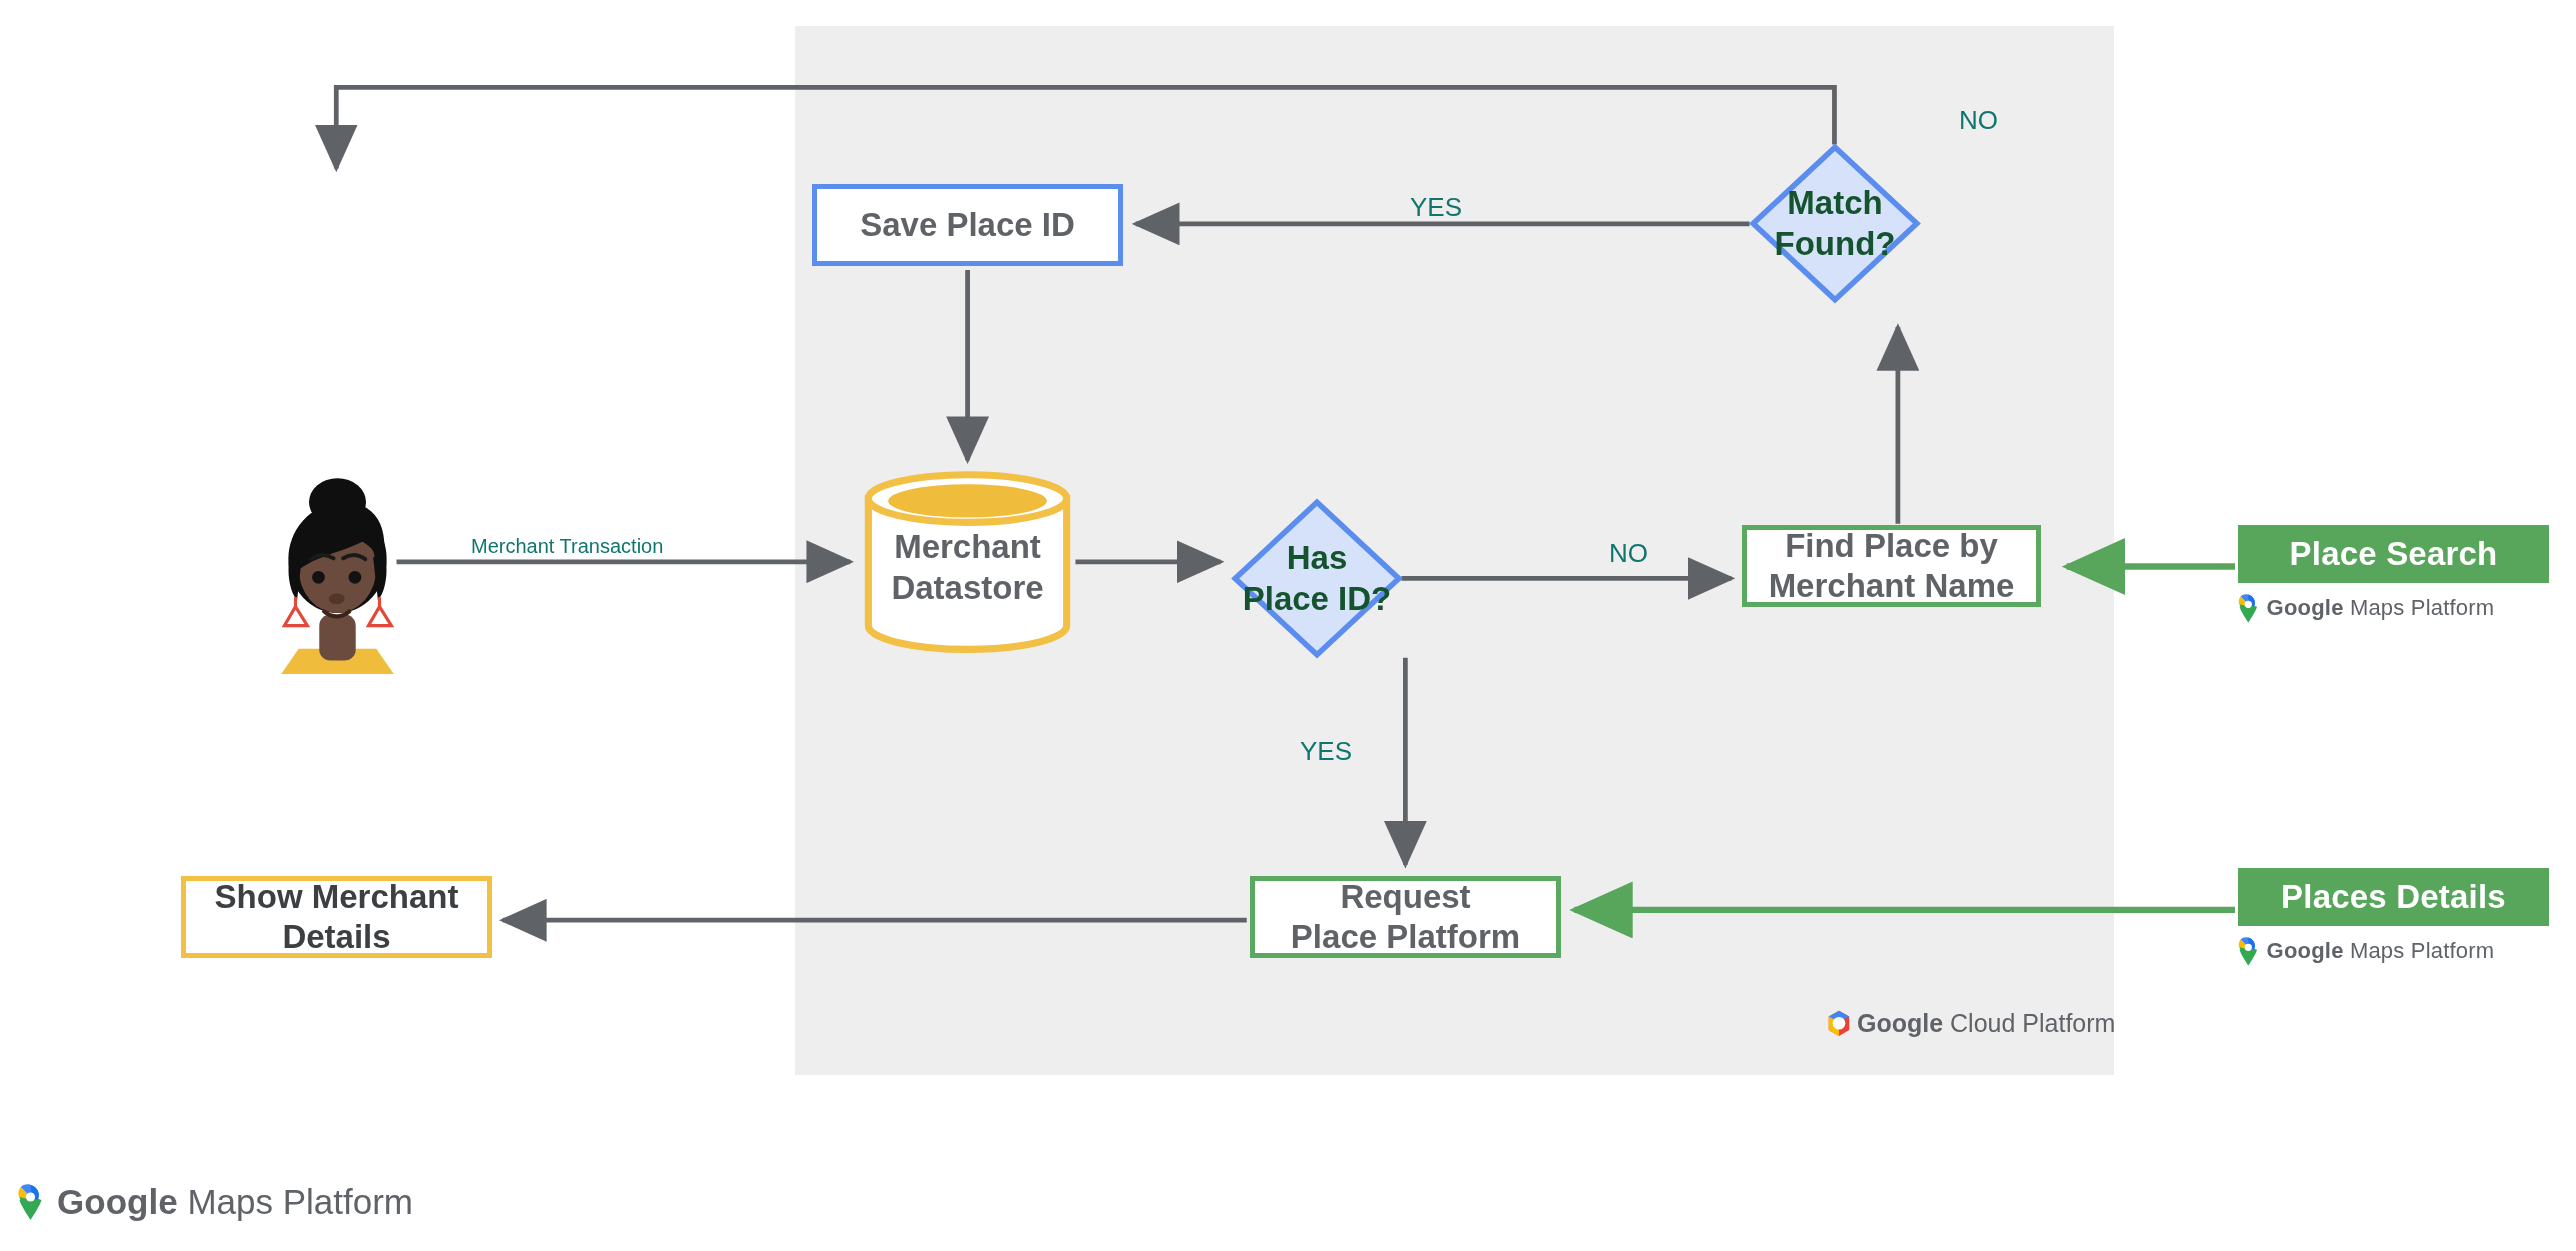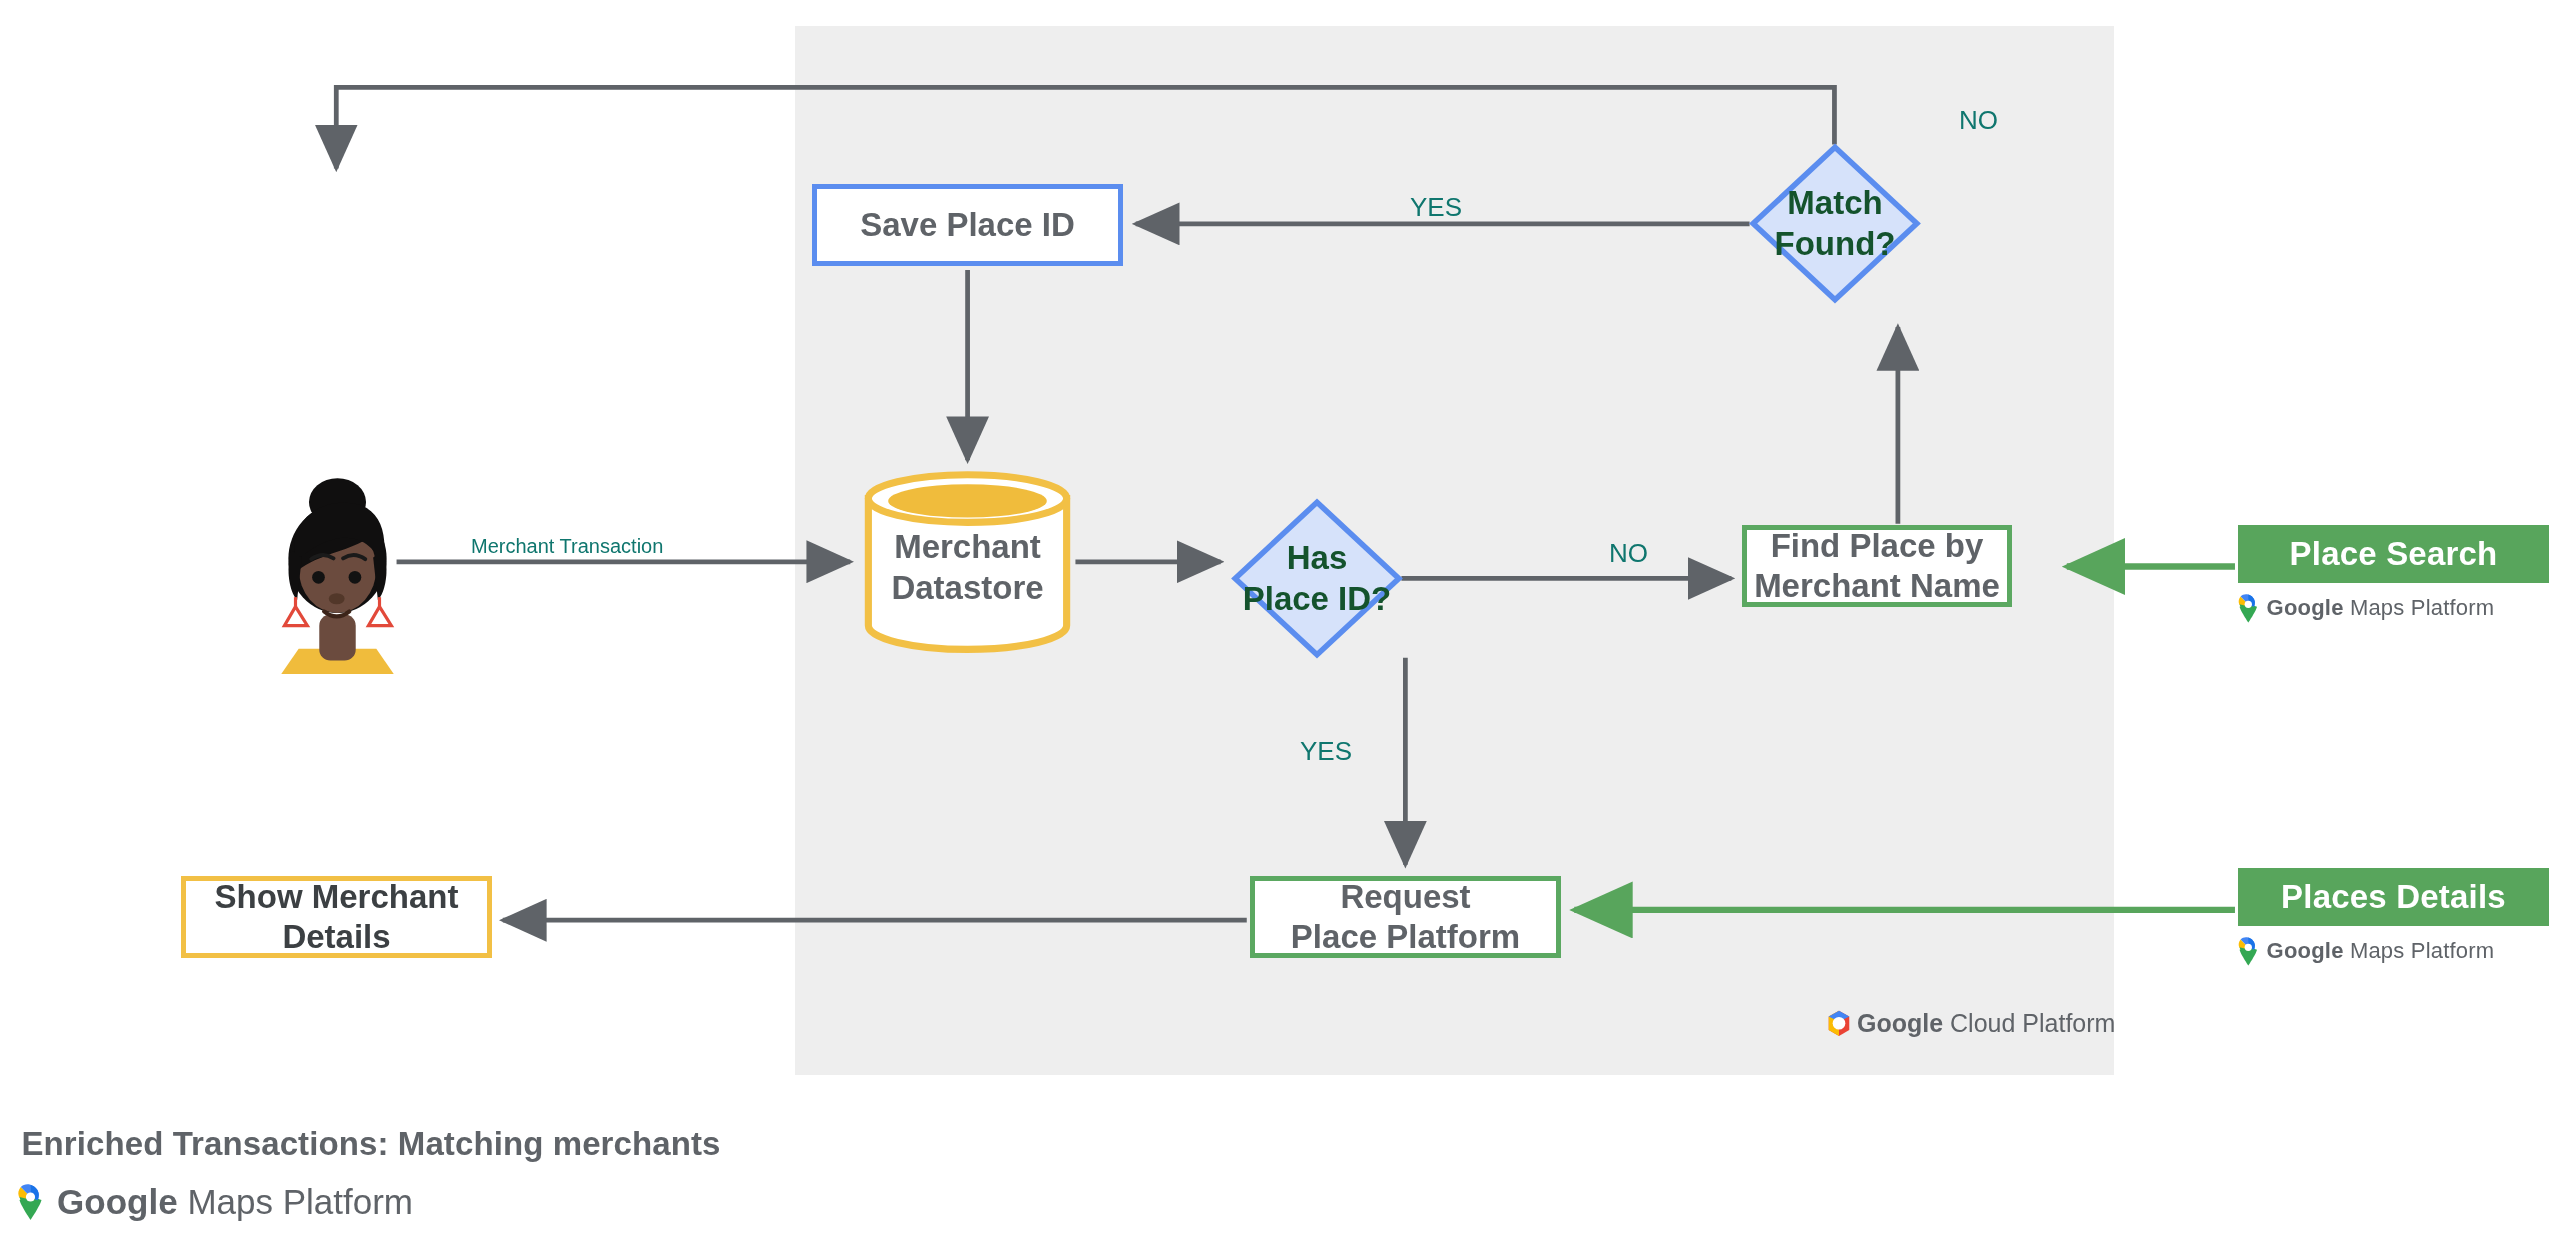--- a/index.html
+++ b/index.html
@@ -21,21 +21,21 @@
     position:absolute;box-sizing:border-box;display:flex;
     align-items:center;justify-content:center;text-align:center;
     font-weight:bold;color:#5f6368;line-height:1.22;
     white-space:pre-line;
   }
   .boxnode{background:#ffffff;}
 
   .n-return{left:181px;top:184px;width:311px;height:82px;border:5.6px solid #E2493A;color:#3c4043;font-size:33px;}
   .n-show  {left:181px;top:876px;width:311px;height:82px;border:5.6px solid #F2C045;color:#3c4043;font-size:33px;}
   .n-save  {left:812px;top:184px;width:311px;height:82px;border:5.6px solid #5B8DEF;font-size:33px;}
-  .n-find  {left:1742px;top:525px;width:270px;height:82px;border:5.6px solid #5BA861;font-size:33px;}
+  .n-find  {left:1742px;top:525px;width:299px;height:82px;border:5.6px solid #5BA861;font-size:33px;}
   .n-req   {left:1250px;top:876px;width:311px;height:82px;border:5.6px solid #5BA861;font-size:33px;}
 
   
   .diamond{position:absolute;}
   .diamond .dlabel{
     position:absolute;left:0;top:0;width:100%;height:100%;
     display:flex;align-items:center;justify-content:center;text-align:center;
     font-weight:bold;color:#14532d;font-size:33px;line-height:1.22;white-space:pre-line;
     pointer-events:none;
   }
@@ -251,21 +251,20 @@
     <svg width="30" height="28.6" viewBox="0 0 38 36">
       <path d="M19 2 L32 9.5 L32 26.5 L19 34 L6 26.5 L6 9.5 Z" fill="#EA4335"></path>
       <path d="M19 2 L6 9.5 L6 26.5 L19 34 Z" fill="#FBBC04"></path>
       <path d="M6 9.5 L19 2 L32 9.5 L19 16 Z" fill="#4285F4"></path>
       <circle cx="19" cy="18" r="8" fill="#ffffff"></circle>
       <circle cx="19" cy="18" r="4.6" fill="#ffffff"></circle>
     </svg>
     <span class="gtxt"><b>Google</b> <span>Cloud Platform</span></span>
   </div>
 
-  <div class="foot-title">Enriched Transactions: Matching merchants</div>
 
   <div class="foot-logo">
     <svg width="27" height="36" viewBox="0 0 26 36">
       <path d="M13 36 C13 36 3 21 2 16 L12 12 L24 16 C23 21 13 36 13 36 Z" fill="#34A853"></path>
       <path d="M1.4 12.5 C0.2 9.4 0.9 5.6 3.3 3 L13 13 L7 21 Z" fill="#FBBC04"></path>
       <path d="M3.3 3 C5.6 0.6 9.5 -0.4 12.8 0.7 L13 13 Z" fill="#4285F4"></path>
       <path d="M12.8 0.7 C18 2.2 21.2 6.3 21.3 11 C21.3 12.9 20.9 14.6 20.2 16.2 L13 13 Z" fill="#4285F4"></path>
       <path d="M21.3 11 C21.3 12.9 20.9 14.6 20.2 16.2 L13 13 L12.8 0.7 C18 2.2 21.2 6.3 21.3 11 Z" fill="#1A73E8"></path>
       <path d="M2 13 C3 17 7 24 10 29 L18.5 17 Z" fill="#34A853"></path>
       <circle cx="13" cy="13" r="4.6" fill="#ffffff"></circle>

